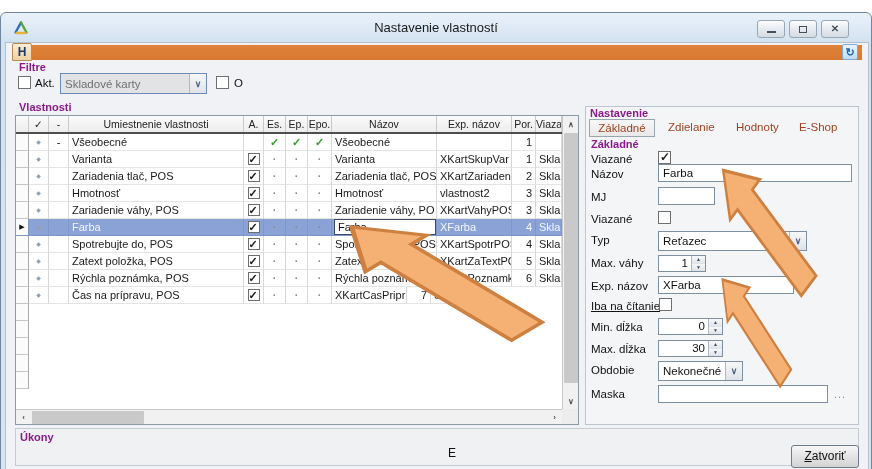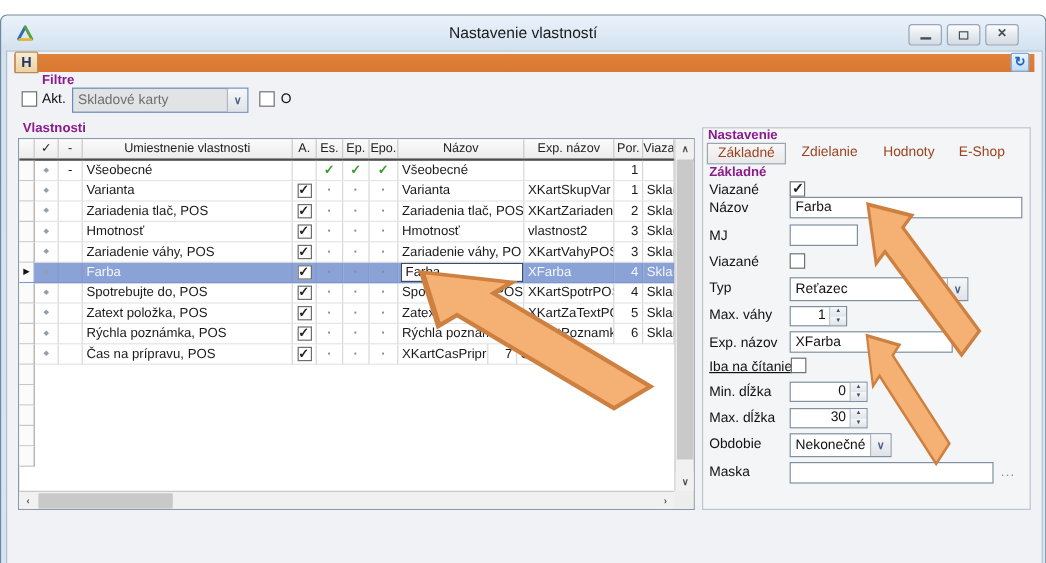--- a/index.html
+++ b/index.html
@@ -111,21 +111,21 @@
         </div>
     </div>
   </div>
 
   <div class="client">
     <div class="orangebar"></div>
     <div class="htab">H</div>
     <div class="syncicon">↻</div>
   </div>
 
-  <div class="grouplabel" style="left:34px;top:48px;">Filtre</div>
+  <div class="grouplabel" style="left:18px;top:48px;">Filtre</div>
   <span class="cb" style="position:absolute;left:17px;top:63px;"></span>
   <span class="flabel" style="left:34px;top:64px;">Akt.</span>
   <div class="combo disabled" style="left:59px;top:60px;width:147px;height:21px;">
     <span class="cval">Skladové karty</span>
     <span class="carrow">∨</span>
   </div>
   <span class="cb" style="position:absolute;left:215px;top:63px;"></span>
   <span class="flabel" style="left:233px;top:64px;">O</span>
 
   <div class="grouplabel" style="left:18px;top:88px;">Vlastnosti</div>
@@ -378,20 +378,25 @@
     <div class="combo" style="left:72px;top:254px;width:85px;height:20px;">
       <span class="cval">Nekonečné</span>
       <span class="carrow">∨</span>
     </div>
 
     <div class="rp-label" style="top:281px;">Maska</div>
     <input class="rp-input" style="left: 72px; top: 278px; width: 170px;" readonly="" value="">
     <div class="more" style="left:248px;top:281px;">...</div>
   </div>
 
+  <div class="footer">
+    <div class="grouplabel" style="left:4px;top:2px;">Úkony</div>
+    <div class="estatus">E</div>
+    <div class="closebtn"><span class="accel">Z</span><span>atvoriť</span></div>
+  </div>
 
   <svg class="arrow" style="left:344px;top:210px;" width="205" height="122" viewBox="-4 -4 124 124" preserveAspectRatio="none">
     <polygon points="0,0 45.3,8.5 36.1,17.7 115.2,96.8 96.8,115.2 17.7,36.1 8.5,45.3" fill="#F5B173" stroke="#CE8040" stroke-width="3"></polygon>
   </svg>
   <svg class="arrow" style="left:719px;top:153px;" width="100" height="135" viewBox="-4 -4 124 124" preserveAspectRatio="none">
     <polygon points="0,0 45.3,8.5 36.1,17.7 115.2,96.8 96.8,115.2 17.7,36.1 8.5,45.3" fill="#F5B173" stroke="#CE8040" stroke-width="3"></polygon>
   </svg>
   <svg class="arrow" style="left:719px;top:263px;" width="74" height="115" viewBox="-4 -4 124 124" preserveAspectRatio="none">
     <polygon points="0,0 45.3,8.5 36.1,17.7 115.2,96.8 96.8,115.2 17.7,36.1 8.5,45.3" fill="#F5B173" stroke="#CE8040" stroke-width="3"></polygon>
   </svg>

